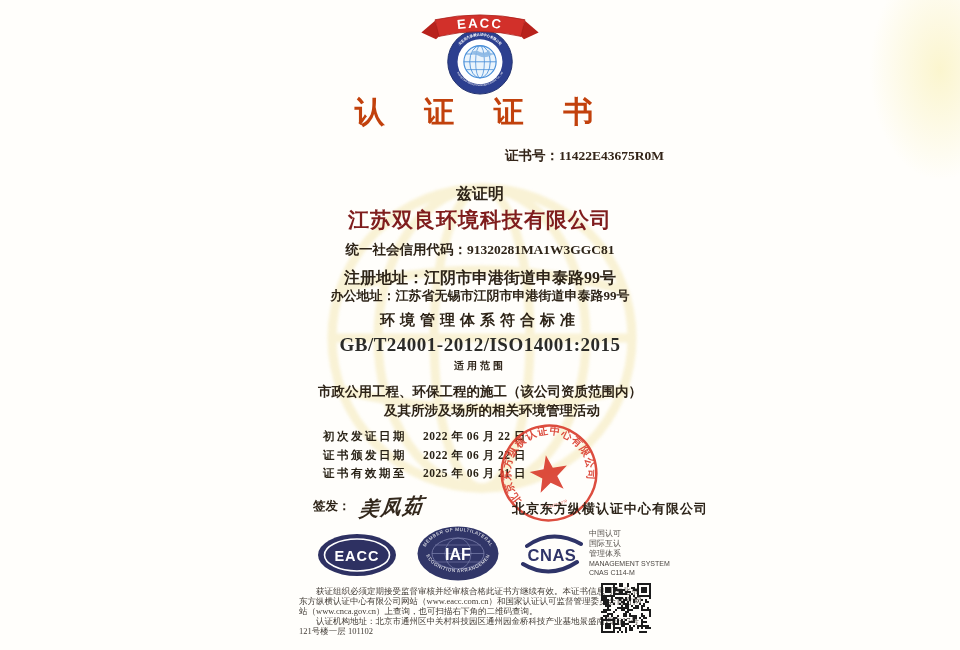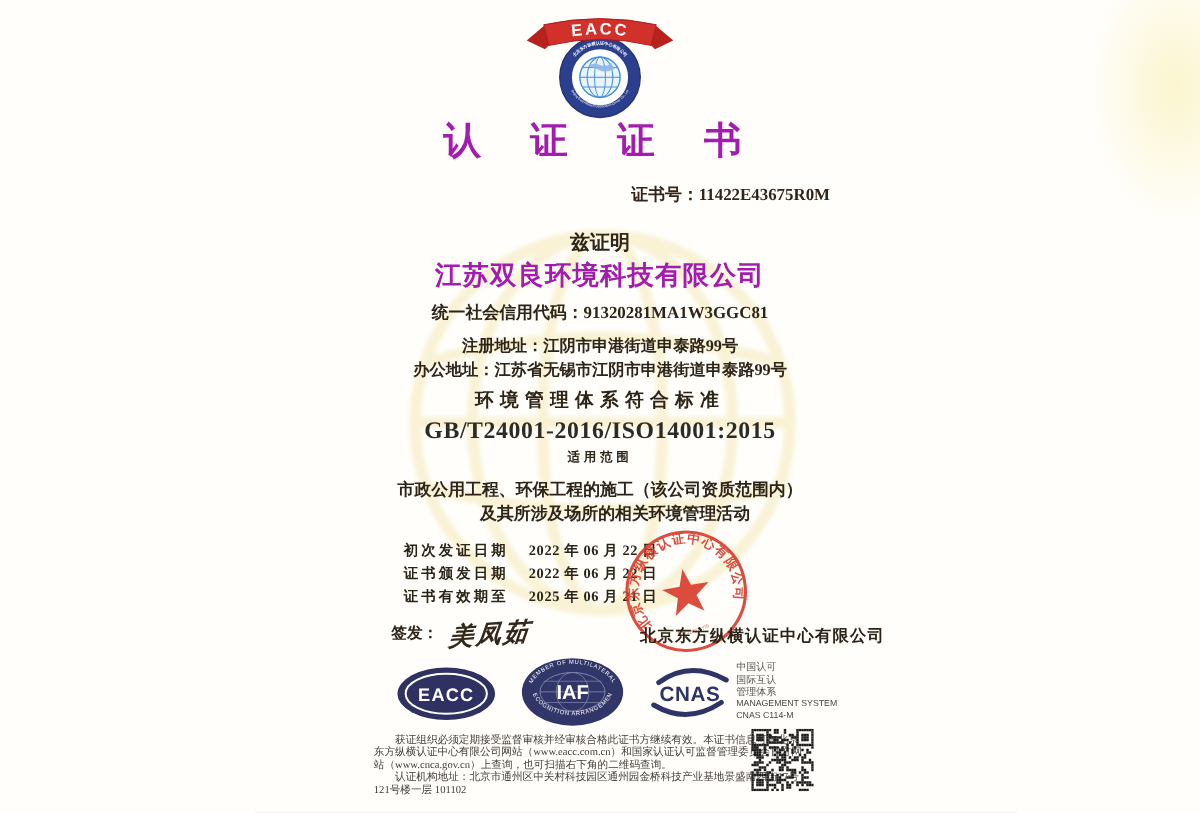--- a/index.html
+++ b/index.html
@@ -6,36 +6,36 @@
   .stage{position:relative;width:960px;height:650px;background:#fffefb;overflow:hidden;
          font-family:"Liberation Serif",serif;color:#2e2418;}
   .abs{position:absolute;}
   .ctr{left:0;right:0;text-align:center;}
   
   .wm{left:0;top:0;width:960px;height:650px;filter:blur(1.5px);pointer-events:none;}
   .corner-glow{left:870px;top:-40px;width:140px;height:220px;
     background:radial-gradient(closest-side,rgba(248,238,170,.55),rgba(248,238,170,0));}
   
   .logo{left:418px;top:10px;width:124px;height:86px;}
-  .title{top:92px;font-size:30px;font-weight:700;letter-spacing:16px;padding-left:4px;color:#a21caf;}
+  .title{top:92px;font-size:30px;font-weight:700;letter-spacing:16px;padding-left:4px;color:#c2410c;}
   .certno{left:505px;top:147px;font-size:13.5px;font-weight:700;color:#332418;font-family:Liberation Serif, serif;}
   .statement{top:184px;font-size:16px;font-weight:700;}
-  .company{top:206px;font-size:21px;font-weight:700;color:#a21caf;letter-spacing:1px;}
+  .company{top:206px;font-size:21px;font-weight:700;color:#7f1d1d;letter-spacing:1px;}
   .credit{top:241px;font-size:13.5px;font-weight:700;}
   .credit .val{font-weight:600;font-family:"Liberation Serif",serif;}
-  .addr1{top:268px;font-size:13px;font-weight:700;}
+  .addr1{top:268px;font-size:16px;font-weight:700;}
   .addr2{top:287px;font-size:13px;font-weight:700;}
   .stdcap{top:311px;font-size:15px;font-weight:700;letter-spacing:5px;}
   .standard{top:334px;font-size:19px;font-weight:600;color:#2b2b28;letter-spacing:.5px;}
   .scopecap{top:359px;font-size:10px;font-weight:700;letter-spacing:3px;}
   .scope1{top:383px;font-size:13.5px;font-weight:700;text-align:center;}
   .scope2{top:402px;font-size:13.5px;font-weight:700;padding-left:24px;}
   
   .dates{left:323px;top:429px;font-size:11.5px;color:#2a2317;}
-  .drow{height:18.5px;display:flex;align-items:flex-end;}
+  .drow{height:18.5px;display:flex;align-items:flex-start;}
   .dlabel{font-weight:700;letter-spacing:2.5px;width:86px;}
   .dvalue{font-weight:600;margin-left:14px;letter-spacing:.5px;}
   
   .issuer{left:313px;top:494px;font-size:12.5px;font-weight:700;}
   .signature{display:inline-block;font-family:"DejaVu Sans",sans-serif;font-style:italic;
     font-weight:700;font-size:20px;color:#33281c;transform:rotate(-4deg) skewX(-10deg);
     margin-left:8px;vertical-align:-4px;letter-spacing:2px;}
   
   .seal{left:492px;top:420px;width:114px;height:106px;opacity:.9;}
   .orgname{left:512px;top:500px;font-size:13px;font-weight:700;letter-spacing:1px;color:#2c2318;}
@@ -101,21 +101,21 @@
 
   <div class="abs certno"><span>证书号：</span><span>11422E43675R0M</span></div>
 
   <div class="abs ctr statement">兹证明</div>
   <div class="abs ctr company">江苏双良环境科技有限公司</div>
   <div class="abs ctr credit"><span>统一社会信用代码：</span><span class="val">91320281MA1W3GGC81</span></div>
   <div class="abs ctr addr1"><span>注册地址：</span><span>江阴市申港街道申泰路99号</span></div>
   <div class="abs ctr addr2"><span>办公地址：</span><span>江苏省无锡市江阴市申港街道申泰路99号</span></div>
 
   <div class="abs ctr stdcap">环境管理体系符合标准</div>
-  <div class="abs ctr standard">GB/T24001-2016/ISO14001:2015</div>
+  <div class="abs ctr standard">GB/T24001-2012/ISO14001:2015</div>
   <div class="abs ctr scopecap">适用范围</div>
   <div class="abs ctr scope1">市政公用工程、环保工程的施工（该公司资质范围内）</div>
   <div class="abs ctr scope2">及其所涉及场所的相关环境管理活动</div>
 
   <div class="abs dates">
     <div class="drow">
       <span class="dlabel">初次发证日期</span>
       <span class="dvalue">2022 年 06 月 22 日</span>
     </div>
     <div class="drow">

